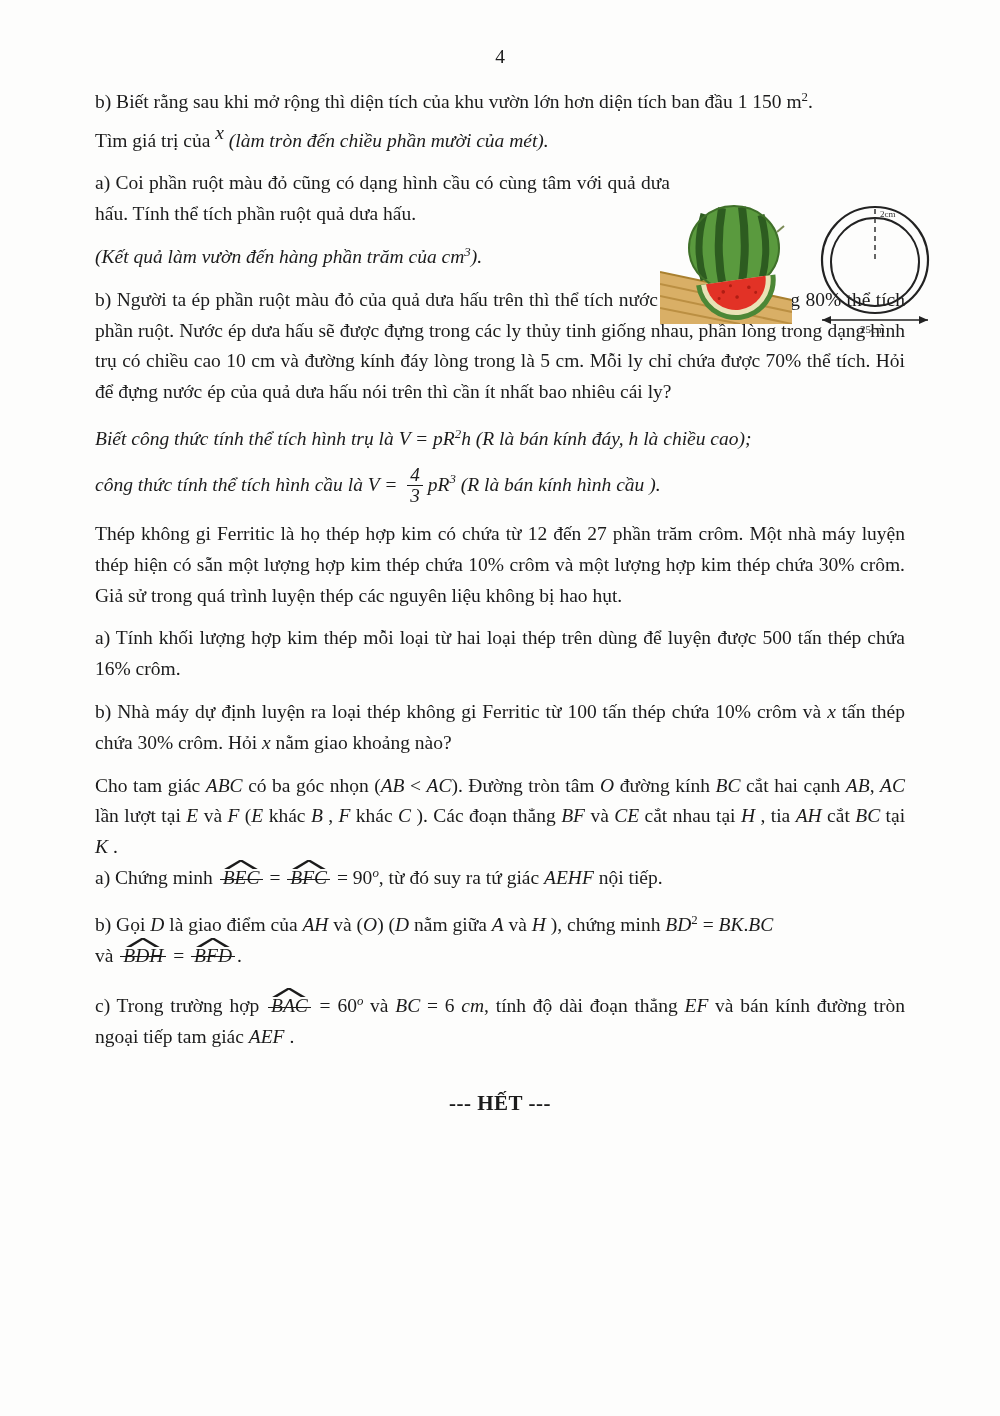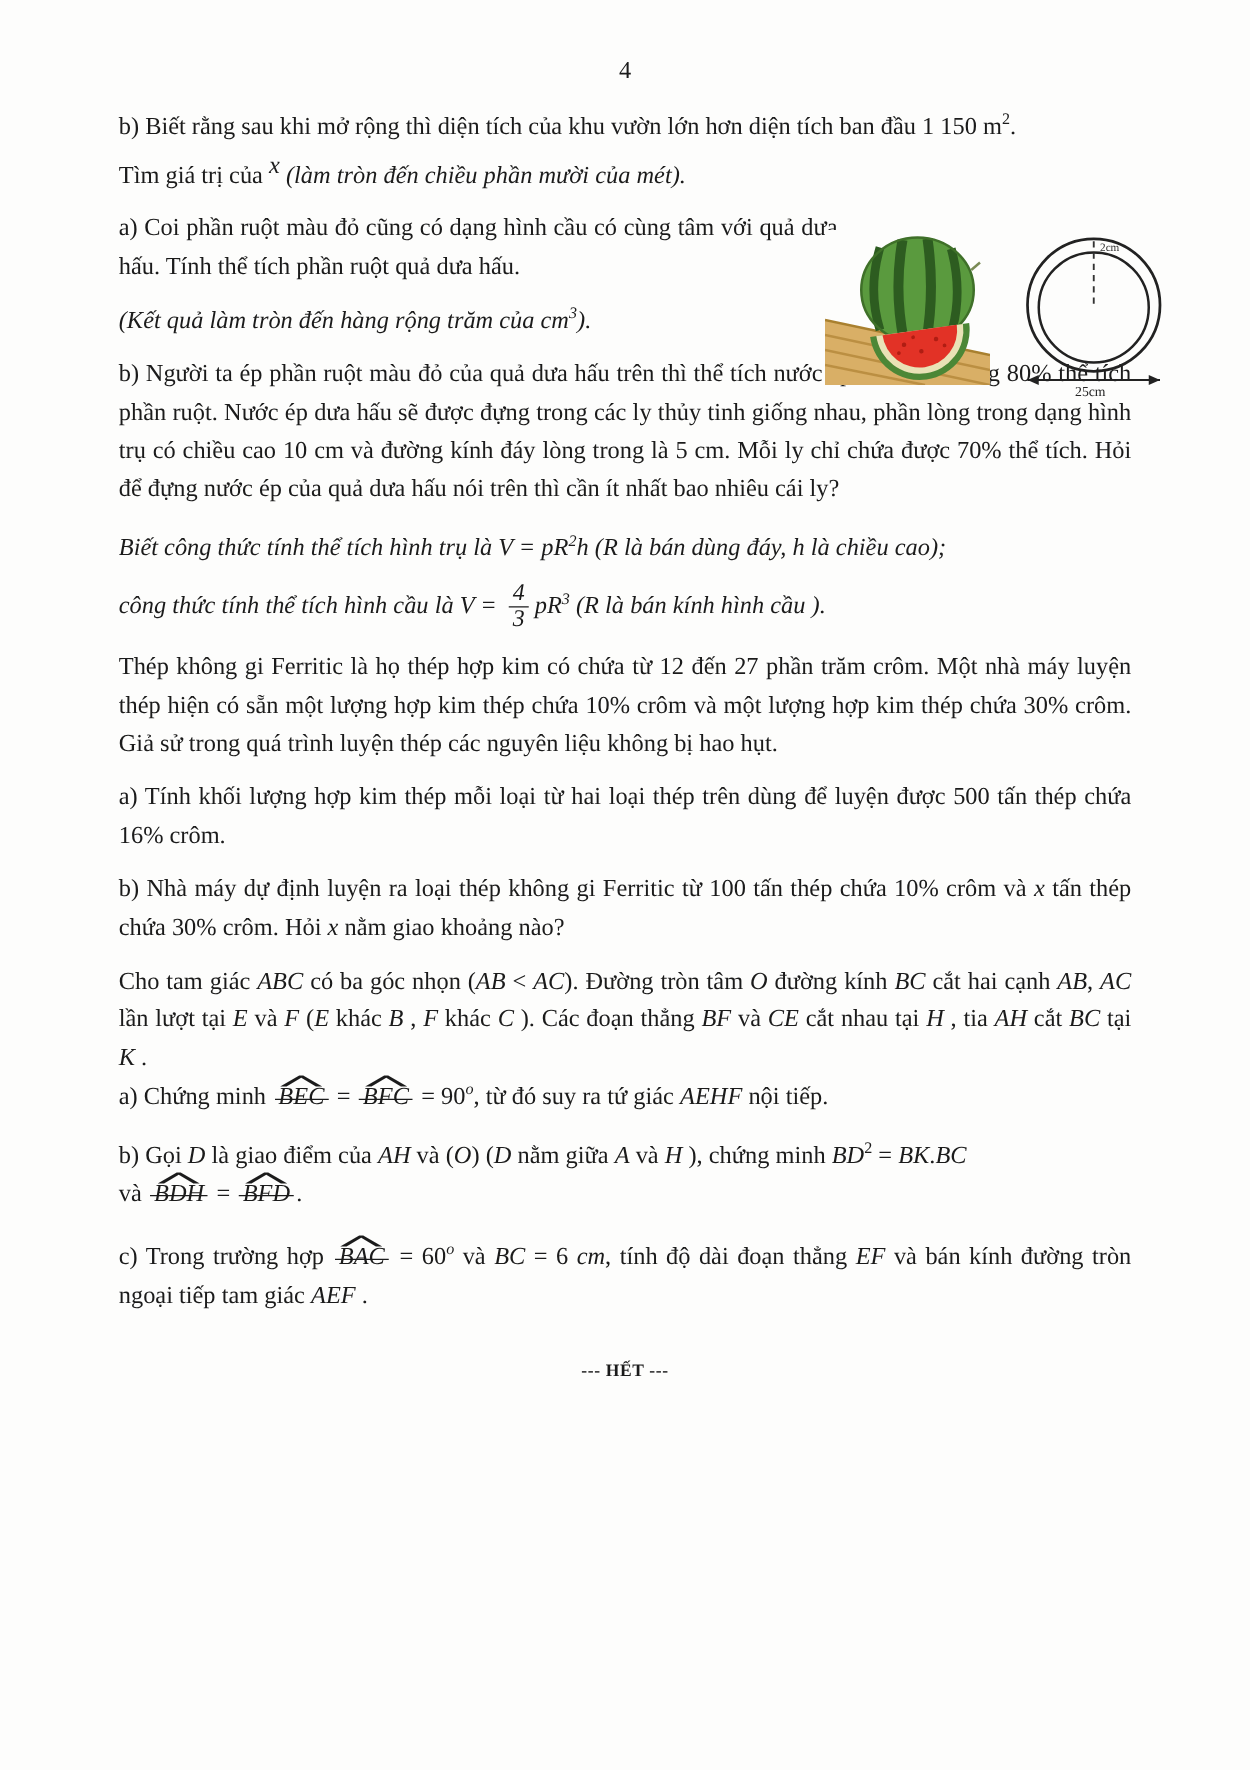--- a/index.html
+++ b/index.html
@@ -39,25 +39,25 @@
   }
   .run.angle::after {
     content:""; position:absolute; left:-2px; right:-2px; top:56%;
     border-top:1.7px solid #1b1b1b;
   }
 
   .frac { display:inline-flex; flex-direction:column; align-items:center;
           vertical-align:middle; line-height:1.08; margin:0 5px; font-size:0.98em; }
   .frac .den { border-top:1.5px solid #1b1b1b; padding:0 3px; }
 
-  .figure { position:absolute; left:660px; top:184px; width:288px; height:134px;
+  .figure { position:absolute; left:660px; top:200px; width:288px; height:134px;
             display:flex; gap:10px; align-items:flex-start; }
   .figure svg { display:block; }
 
-  .footer { text-align:center; font-weight:bold; font-size:14px; margin-top:34px; letter-spacing:0.5px; }
+  .footer { text-align:center; font-weight:bold; font-size:21px; margin-top:34px; letter-spacing:0.5px; }
 </style>
 </head>
 <body>
 
 <div class="page">
 
   <p class="pageno">4</p>
 
   <p><span class="run ">b) Biết rằng sau khi mở rộng thì diện tích của khu vườn lớn hơn diện tích ban đầu 1 150 m</span><span class="run sup">2</span><span class="run ">.</span></p>
   <p class="mt8"><span class="run ">Tìm giá trị của </span><span class="run xraise">x</span><span class="run ">  </span><span class="run i">(làm tròn đến chiều phần mười của mét).</span></p>
@@ -101,25 +101,25 @@
       <line x1="73" y1="9" x2="73" y2="62" stroke="#333333" stroke-width="1.5" stroke-dasharray="5,4"></line>
       <text x="78" y="17" font-size="9" fill="#333333" font-family="Liberation Serif, serif">2cm</text>
       <line x1="20" y1="120" x2="126" y2="120" stroke="#222222" stroke-width="1.5"></line>
       <polygon points="20,120 29,116 29,124" fill="#222222"></polygon>
       <polygon points="126,120 117,116 117,124" fill="#222222"></polygon>
       <text x="58" y="133" font-size="11" fill="#222222" font-family="Liberation Serif, serif">25cm</text>
     </svg>
   </div>
 
   <p class="mt12 w580">a) Coi phần ruột màu đỏ cũng có dạng hình cầu có cùng tâm với quả dưa hấu. Tính thể tích phần ruột quả dưa hấu.</p>
-  <p class="mt12 w580"><span class="run i">(Kết quả làm tròn đến hàng rộng trăm của cm</span><span class="run isup">3</span><span class="run i">).</span></p>
+  <p class="mt12 w580"><span class="run i">(Kết quả làm vườn đến hàng phần trăm của cm</span><span class="run isup">3</span><span class="run i">).</span></p>
 
   <p class="mt12">b) Người ta ép phần ruột màu đỏ của quả dưa hấu trên thì thể tích nước ép thu được bằng 80% thể tích phần ruột. Nước ép dưa hấu sẽ được đựng trong các ly thủy tinh giống nhau, phần lòng trong dạng hình trụ có chiều cao 10 cm và đường kính đáy lòng trong là 5 cm. Mỗi ly chỉ chứa được 70% thể tích. Hỏi để đựng nước ép của quả dưa hấu nói trên thì cần ít nhất bao nhiêu cái ly?</p>
 
-  <p class="mt16 italic"><span class="run ">Biết công thức tính thể tích hình trụ là V = pR</span><span class="run sup">2</span><span class="run ">h (R là bán dùng đáy, h là chiều cao);</span></p>
+  <p class="mt16 italic"><span class="run ">Biết công thức tính thể tích hình trụ là V = pR</span><span class="run sup">2</span><span class="run ">h (R là bán kính đáy, h là chiều cao);</span></p>
   <p class="mt10 italic"><span class="run ">công thức tính thể tích hình cầu là V = </span><span class="frac">
         <span class="num">4</span>
         <span class="den">3</span>
       </span><span class="run ">pR</span><span class="run sup">3</span><span class="run "> (R là bán kính hình cầu ).</span></p>
 
   <p class="mt12">Thép không gi Ferritic là họ thép hợp kim có chứa từ 12 đến 27 phần trăm crôm. Một nhà máy luyện thép hiện có sẵn một lượng hợp kim thép chứa 10% crôm và một lượng hợp kim thép chứa 30% crôm. Giả sử trong quá trình luyện thép các nguyên liệu không bị hao hụt.</p>
   <p class="mt12">a) Tính khối lượng hợp kim thép mỗi loại từ hai loại thép trên dùng để luyện được 500 tấn thép chứa 16% crôm.</p>
   <p class="mt12"><span class="run ">b) Nhà máy dự định luyện ra loại thép không gi Ferritic từ 100 tấn thép chứa 10% crôm và </span><span class="run i">x</span><span class="run "> tấn thép chứa 30% crôm. Hỏi </span><span class="run i">x</span><span class="run "> nằm giao khoảng nào?</span></p>
 
   <p class="mt12"><span class="run ">Cho tam giác </span><span class="run i">ABC</span><span class="run "> có ba góc nhọn (</span><span class="run i">AB</span><span class="run "> &lt; </span><span class="run i">AC</span><span class="run ">). Đường tròn tâm </span><span class="run i">O</span><span class="run "> đường kính </span><span class="run i">BC</span><span class="run "> cắt hai cạnh </span><span class="run i">AB</span><span class="run ">, </span><span class="run i">AC</span><span class="run "> lần lượt tại </span><span class="run i">E</span><span class="run "> và </span><span class="run i">F</span><span class="run "> (</span><span class="run i">E</span><span class="run "> khác </span><span class="run i">B</span><span class="run "> , </span><span class="run i">F</span><span class="run "> khác </span><span class="run i">C</span><span class="run "> ). Các đoạn thẳng </span><span class="run i">BF</span><span class="run "> và </span><span class="run i">CE</span><span class="run "> cắt nhau tại </span><span class="run i">H</span><span class="run "> , tia </span><span class="run i">AH</span><span class="run "> cắt </span><span class="run i">BC</span><span class="run "> tại </span><span class="run i">K</span><span class="run "> .</span></p>

